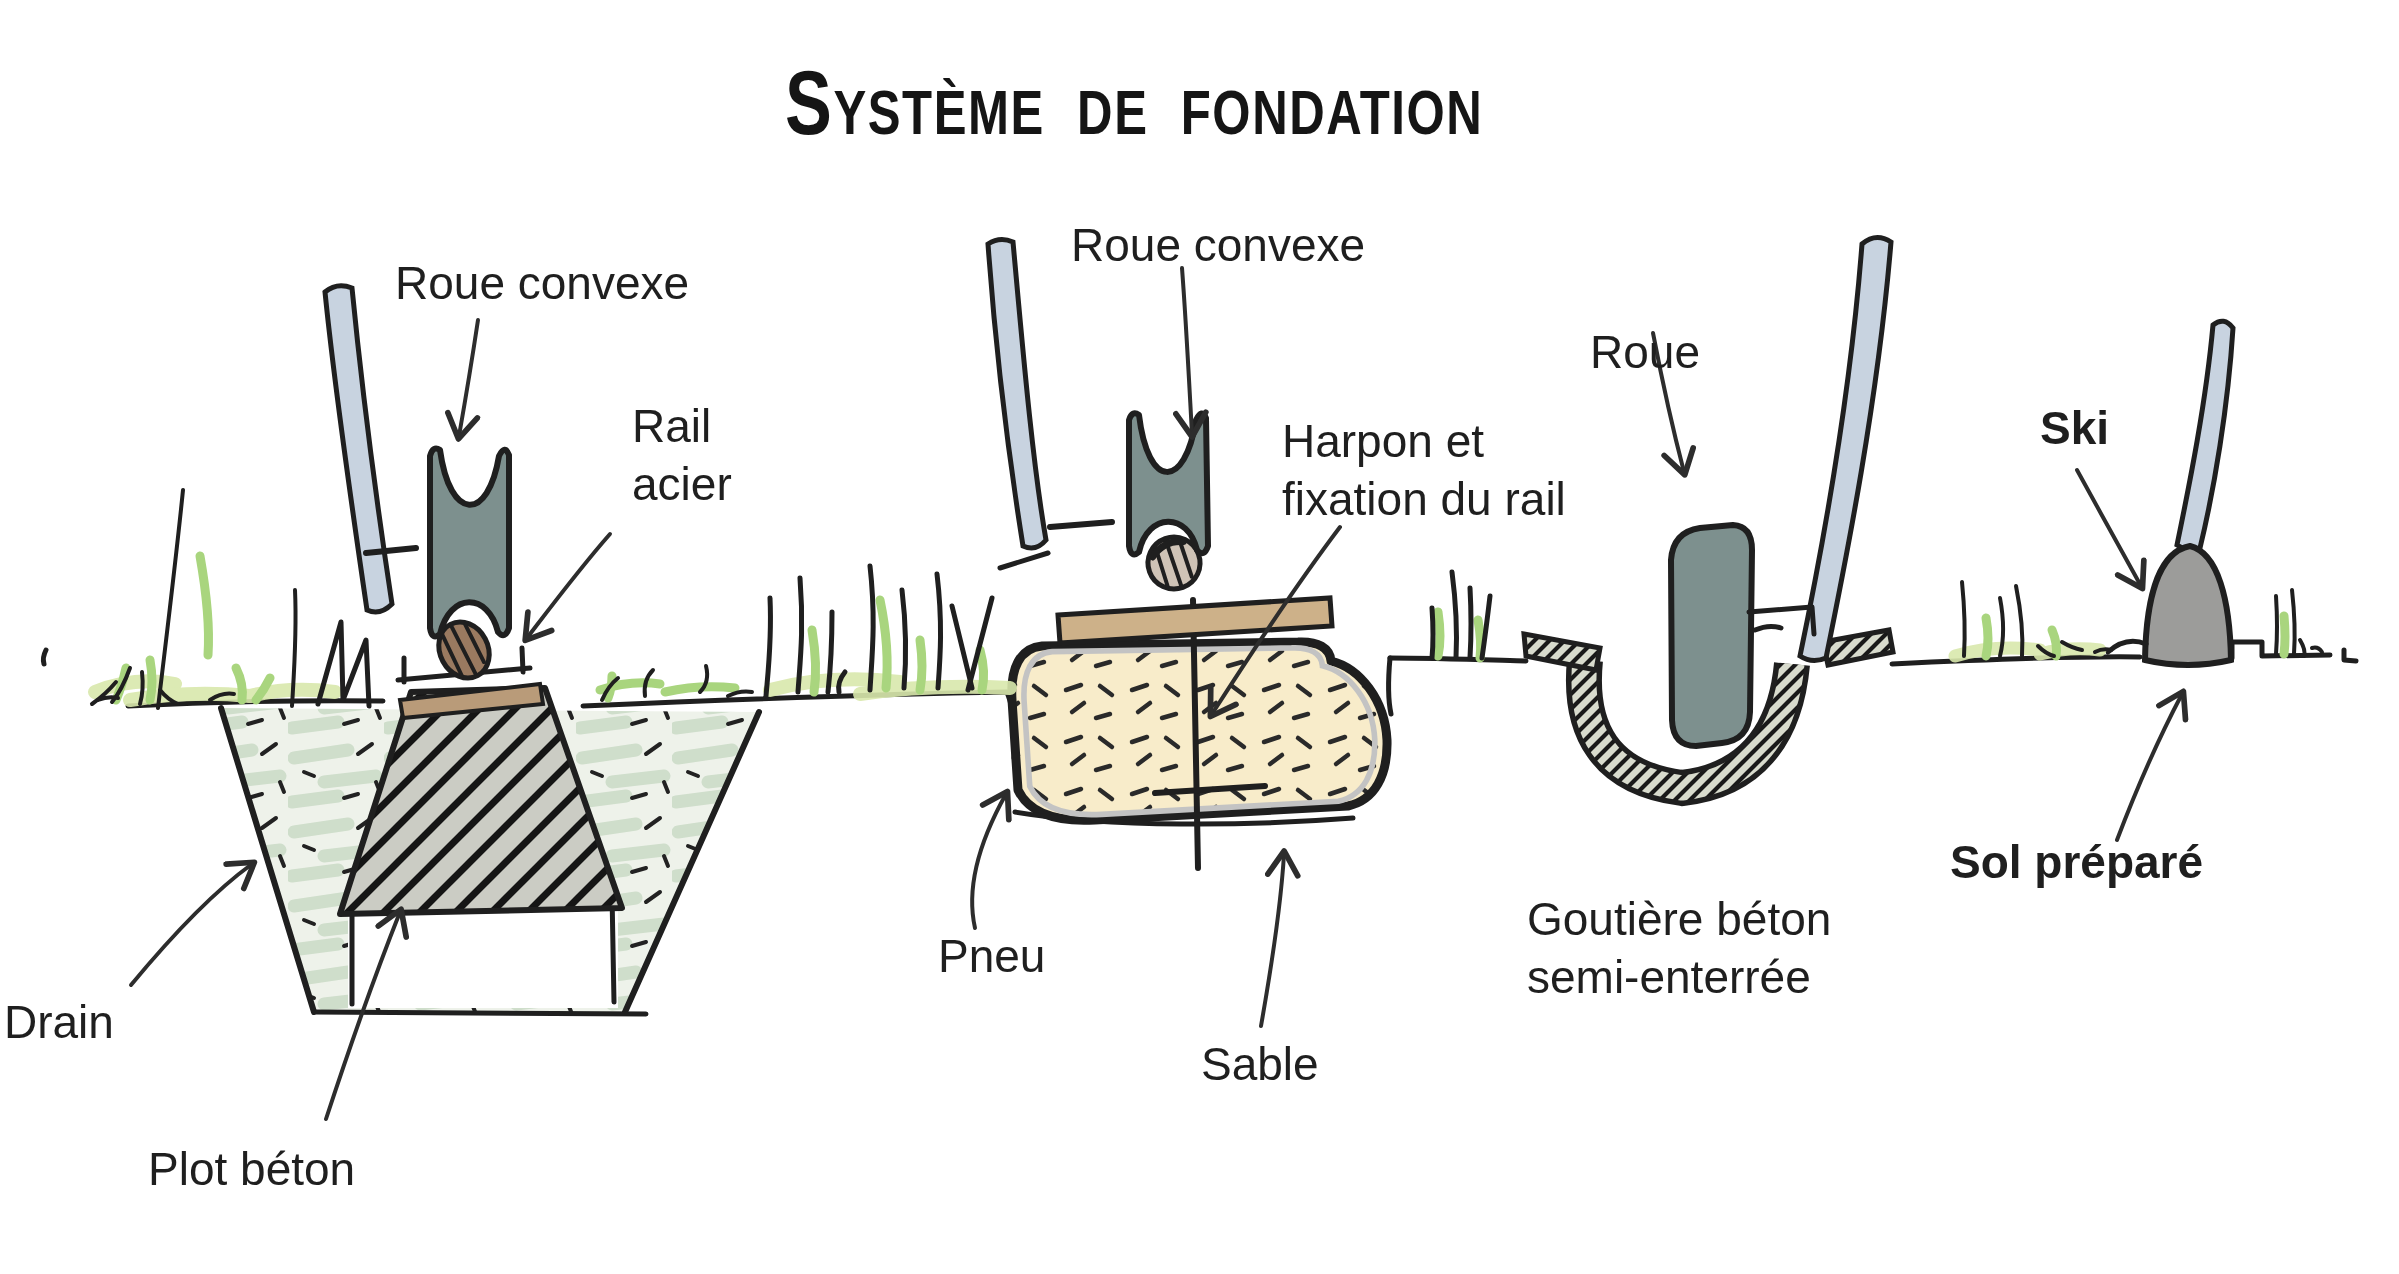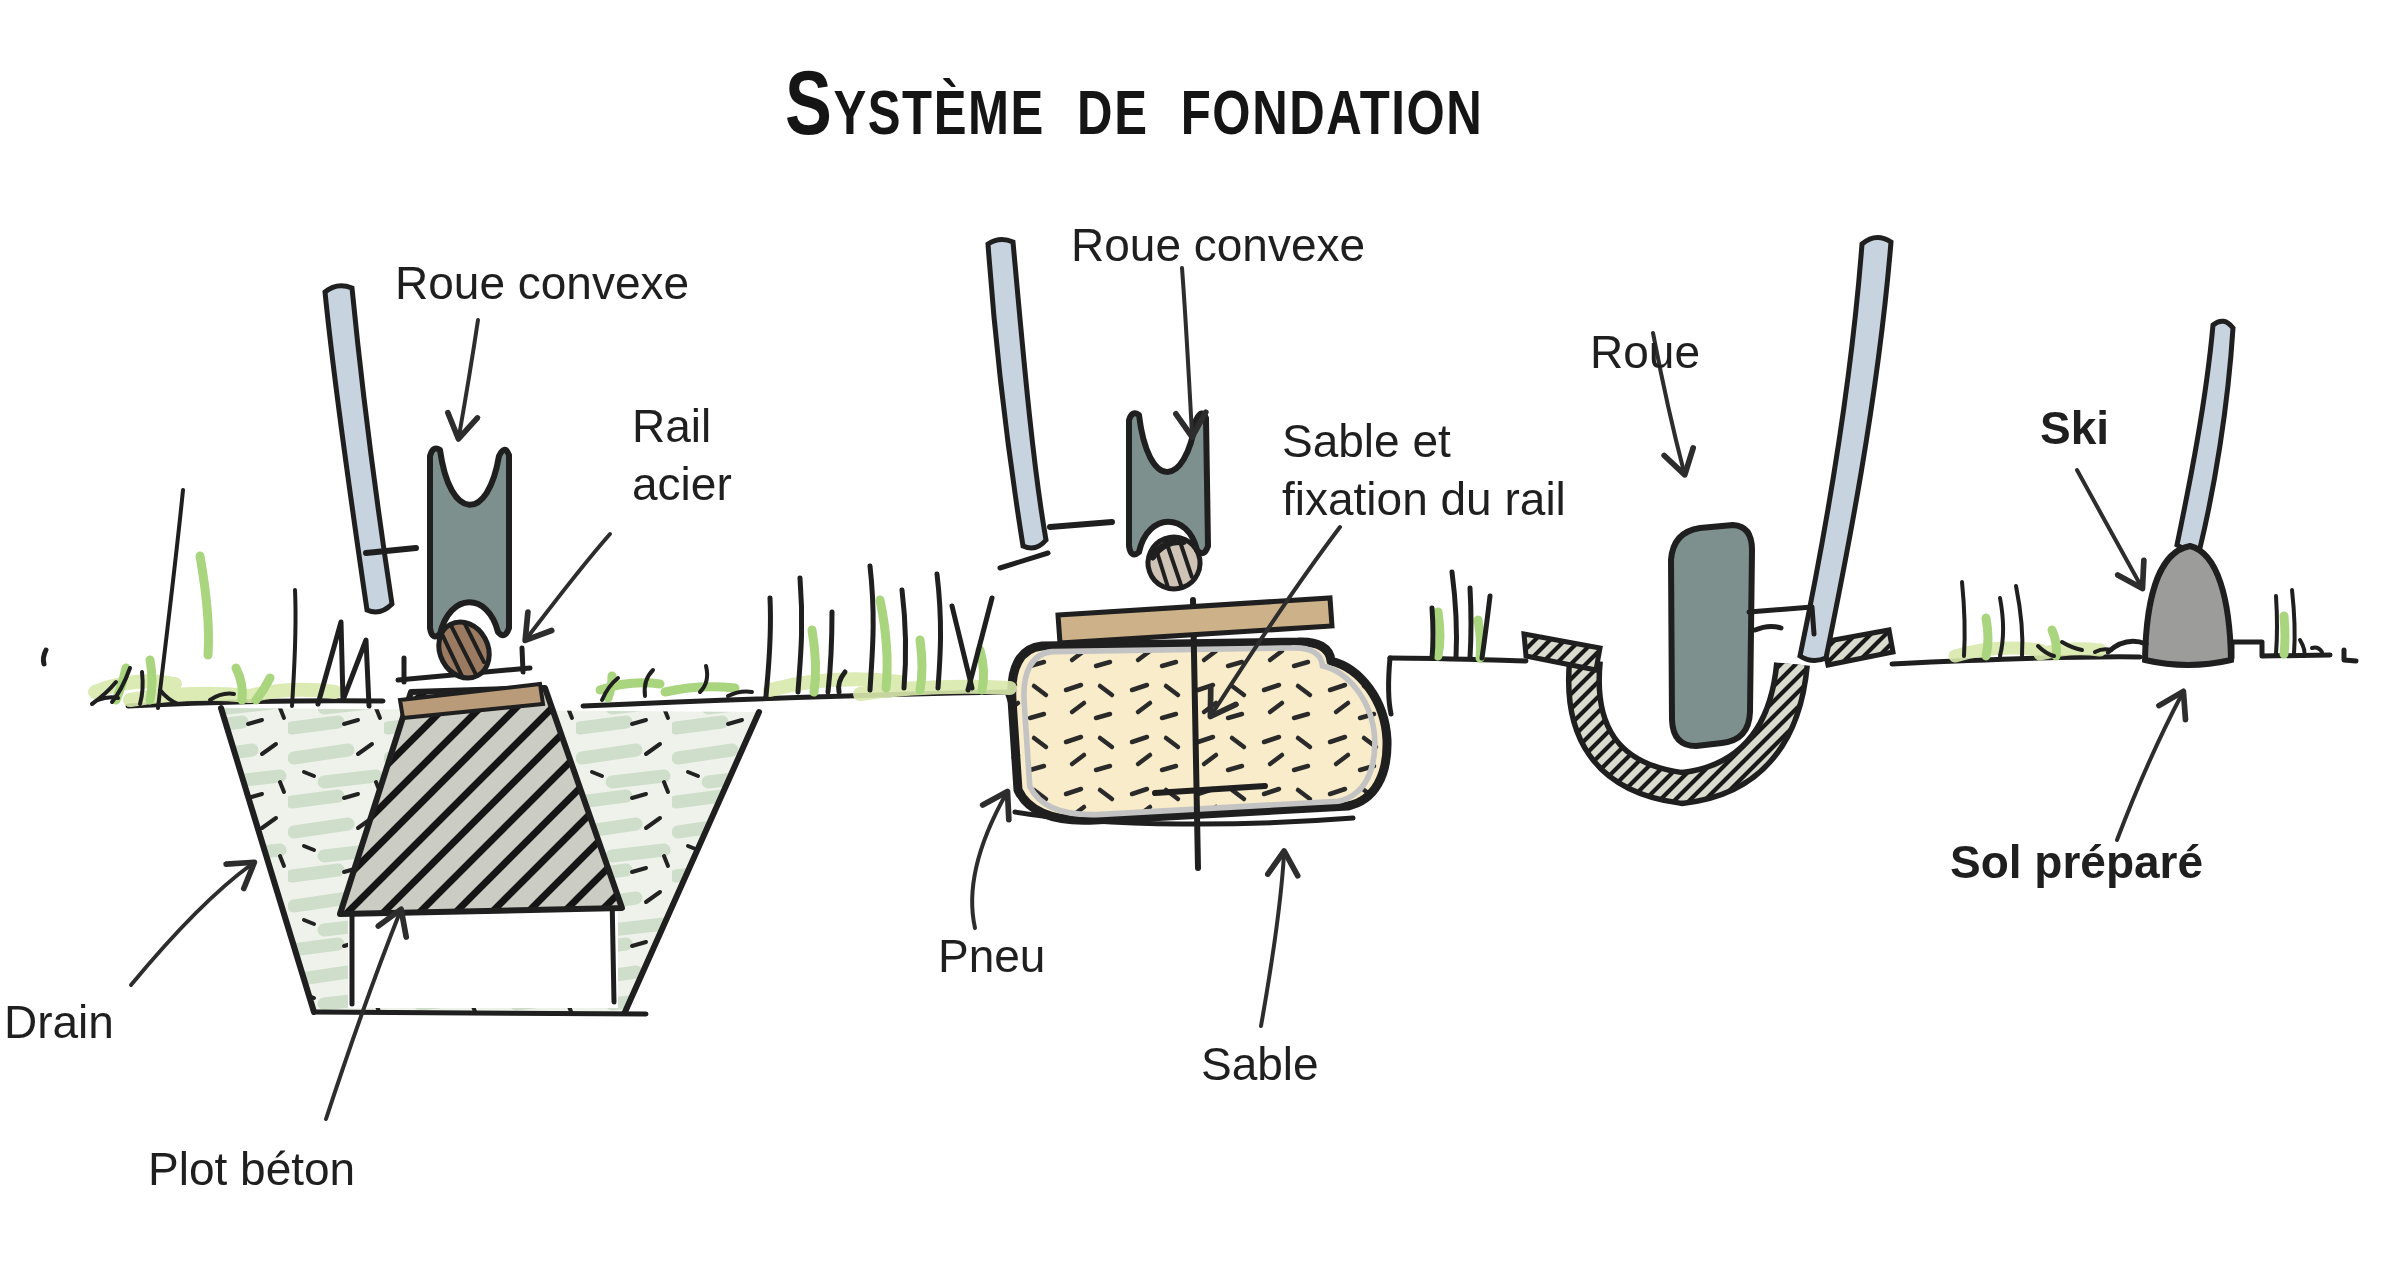--- a/index.html
+++ b/index.html
@@ -305,22 +305,24 @@
 
   <div id="title">Système de fondation</div>
 
   <div class="lbl nowrap" style="left:395px;top:255px;">Roue convexe</div>
   <div class="lbl" style="left:632px;top:398px;">Rail
 acier</div>
   <div class="lbl nowrap" style="left:4px;top:994px;">Drain</div>
   <div class="lbl nowrap" style="left:148px;top:1130px;margin-top:11px;">Plot béton</div>
 
   <div class="lbl nowrap" style="left:1071px;top:217px;">Roue convexe</div>
-  <div class="lbl" style="left:1282px;top:413px;">Sable et
+  <div class="lbl" style="left:1282px;top:413px;">Harpon et
 fixation du rail</div>
   <div class="lbl nowrap" style="left:938px;top:928px;">Pneu</div>
   <div class="lbl nowrap" style="left:1201px;top:1036px;">Sable</div>
 
   <div class="lbl nowrap" style="left:1590px;top:277px;margin-top:47px;">Roue</div>
+  <div class="lbl" style="left:1527px;top:891px;">Goutière béton
+semi-enterrée</div>
 
   <div class="lbl nowrap" style="left:2040px;top:400px;font-weight:bold;">Ski</div>
   <div class="lbl nowrap" style="left:1950px;top:834px;font-weight:bold;">Sol préparé</div>
 </div>
 
 </body></html>

